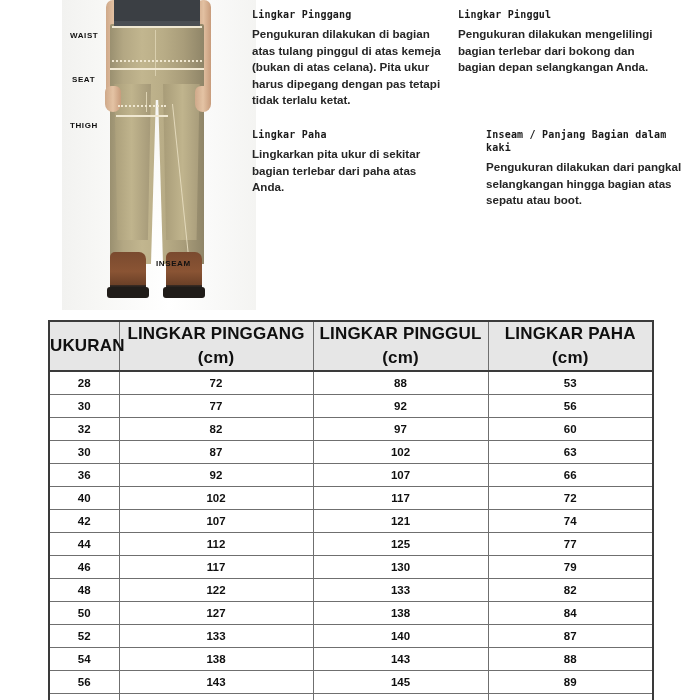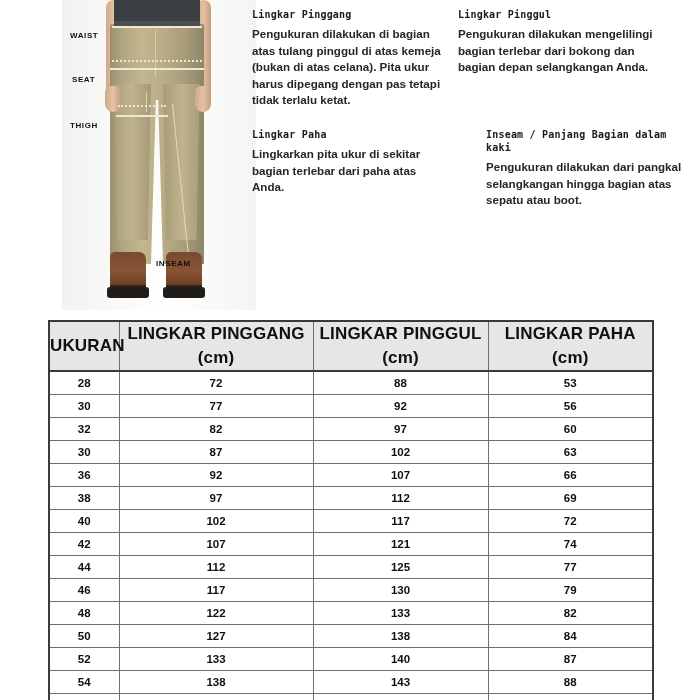--- a/index.html
+++ b/index.html
@@ -350,26 +350,20 @@
           <td>102</td>
           <td>63</td>
         </tr>
         <tr>
           <td>36</td>
           <td>92</td>
           <td>107</td>
           <td>66</td>
         </tr>
         <tr>
-          <td>38</td>
-          <td>97</td>
-          <td>112</td>
-          <td>69</td>
-        </tr>
-        <tr>
           <td>40</td>
           <td>102</td>
           <td>117</td>
           <td>72</td>
         </tr>
         <tr>
           <td>42</td>
           <td>107</td>
           <td>121</td>
           <td>74</td>

